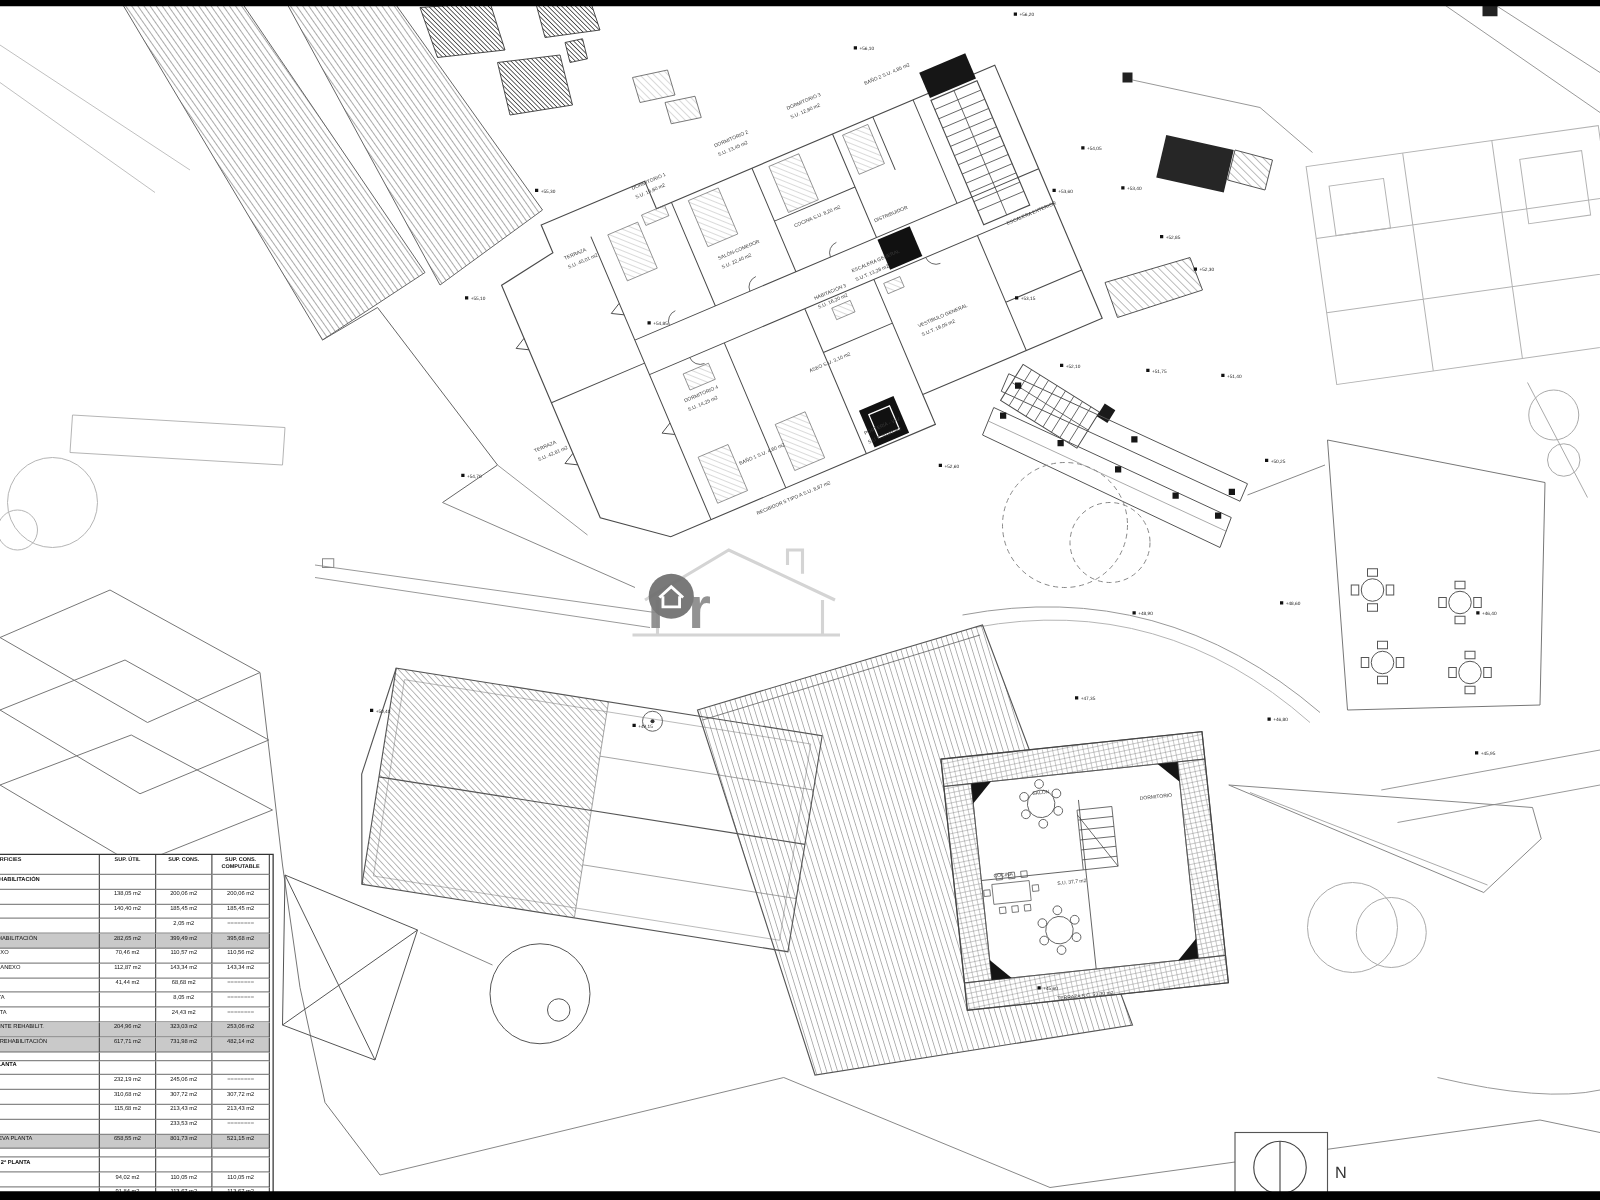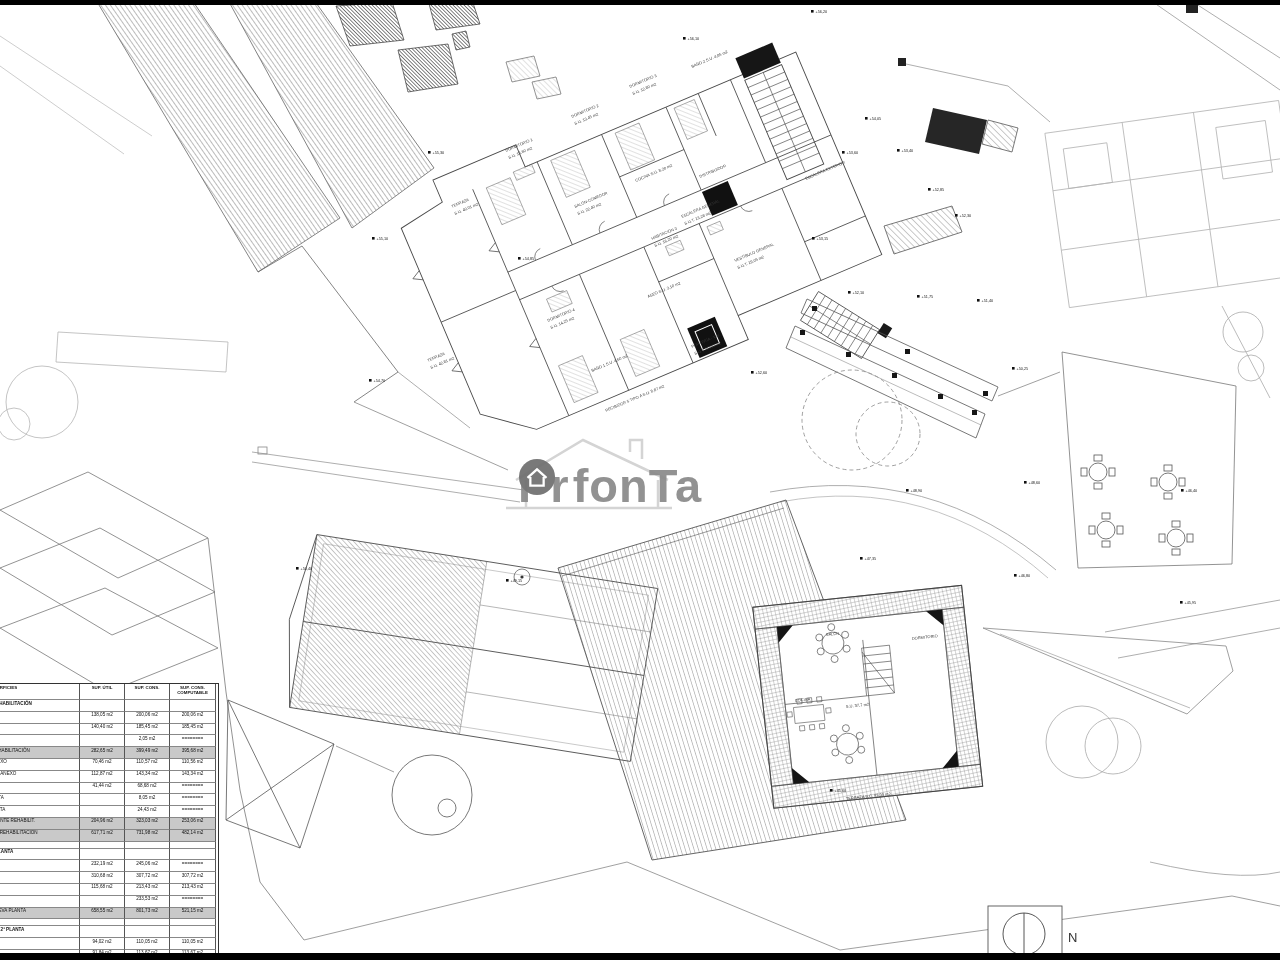--- a/index.html
+++ b/index.html
@@ -381,21 +381,20 @@
         <text x="1185.5" y="492" class="elev-label">+46,40</text>
       </g>
   </svg>
 
   <div id="watermark">
     <span>Pr</span>
     <svg class="wm-icon" viewBox="0 0 40 40">
       <circle cx="20" cy="20" r="19" fill="#6f6f6f"></circle>
       <path d="M10,21 L20,12 L30,21 M13,20 V29 H27 V20" fill="none" stroke="#ffffff" stroke-width="2.4"></path>
     </svg>
-    <span>fonTa</span>
   </div>
 
   <div id="area-table">
     <div>
         <div class="t-row t-head">
           <div class="c0">CUADRO DE SUPERFICIES</div>
           <div class="c1">SUP. ÚTIL</div>
           <div class="c2">SUP. CONS.</div>
           <div class="c3">SUP. CONS. COMPUTABLE</div>
         </div>

